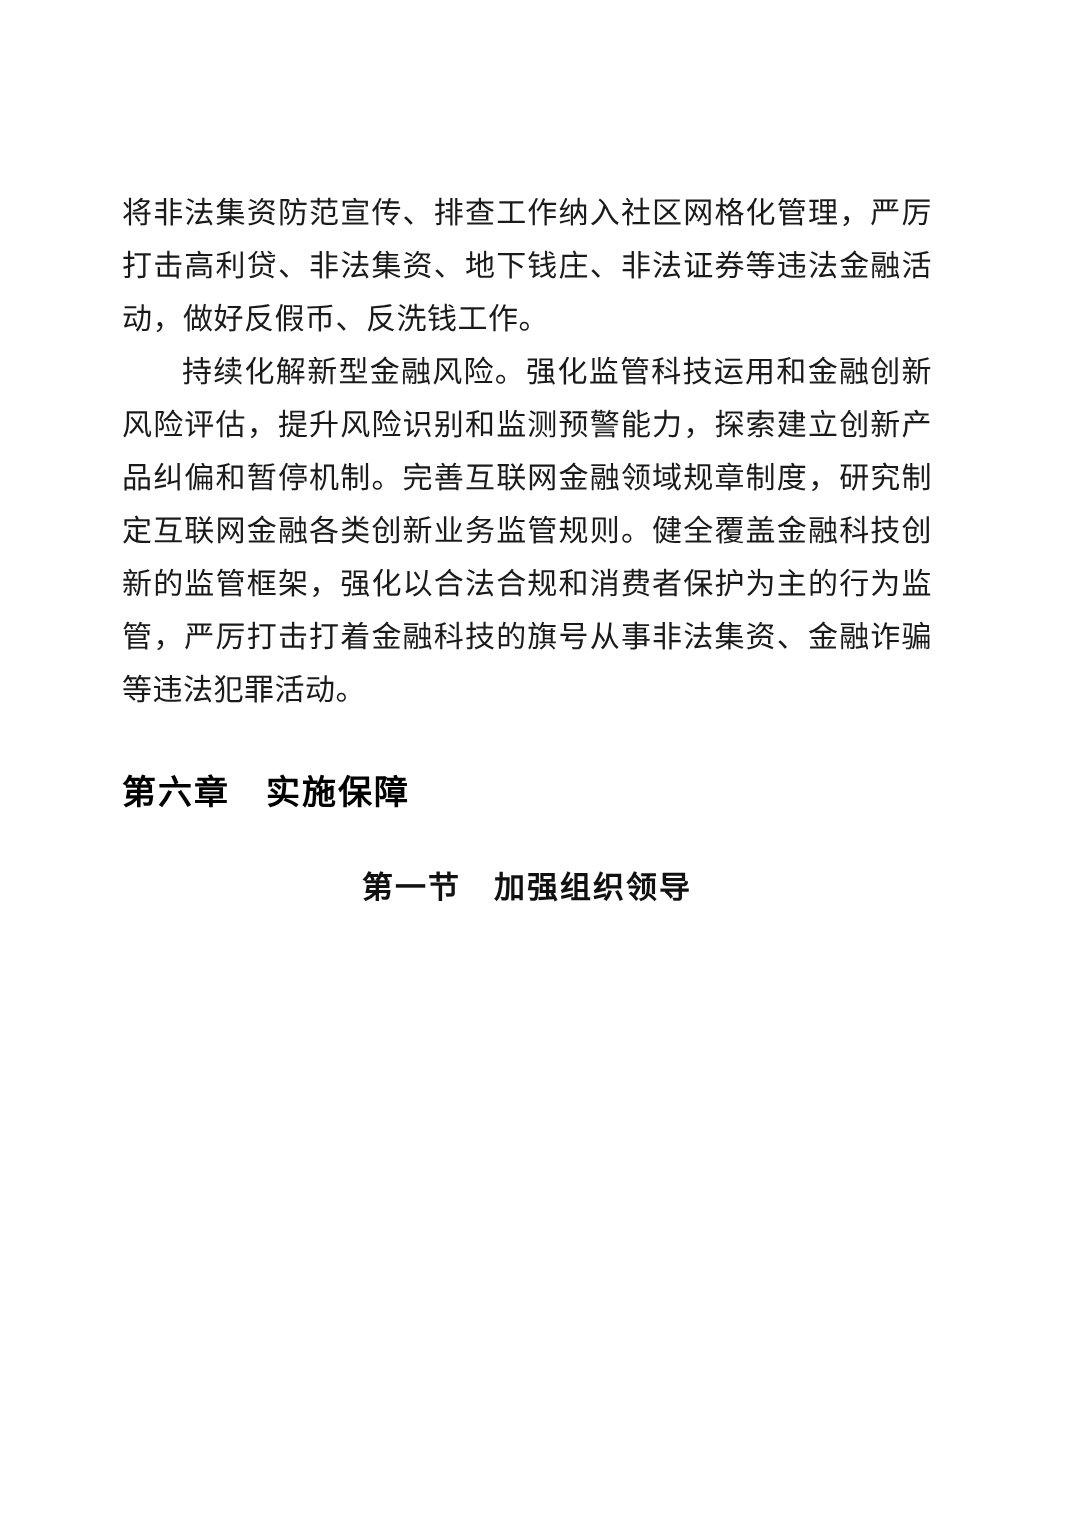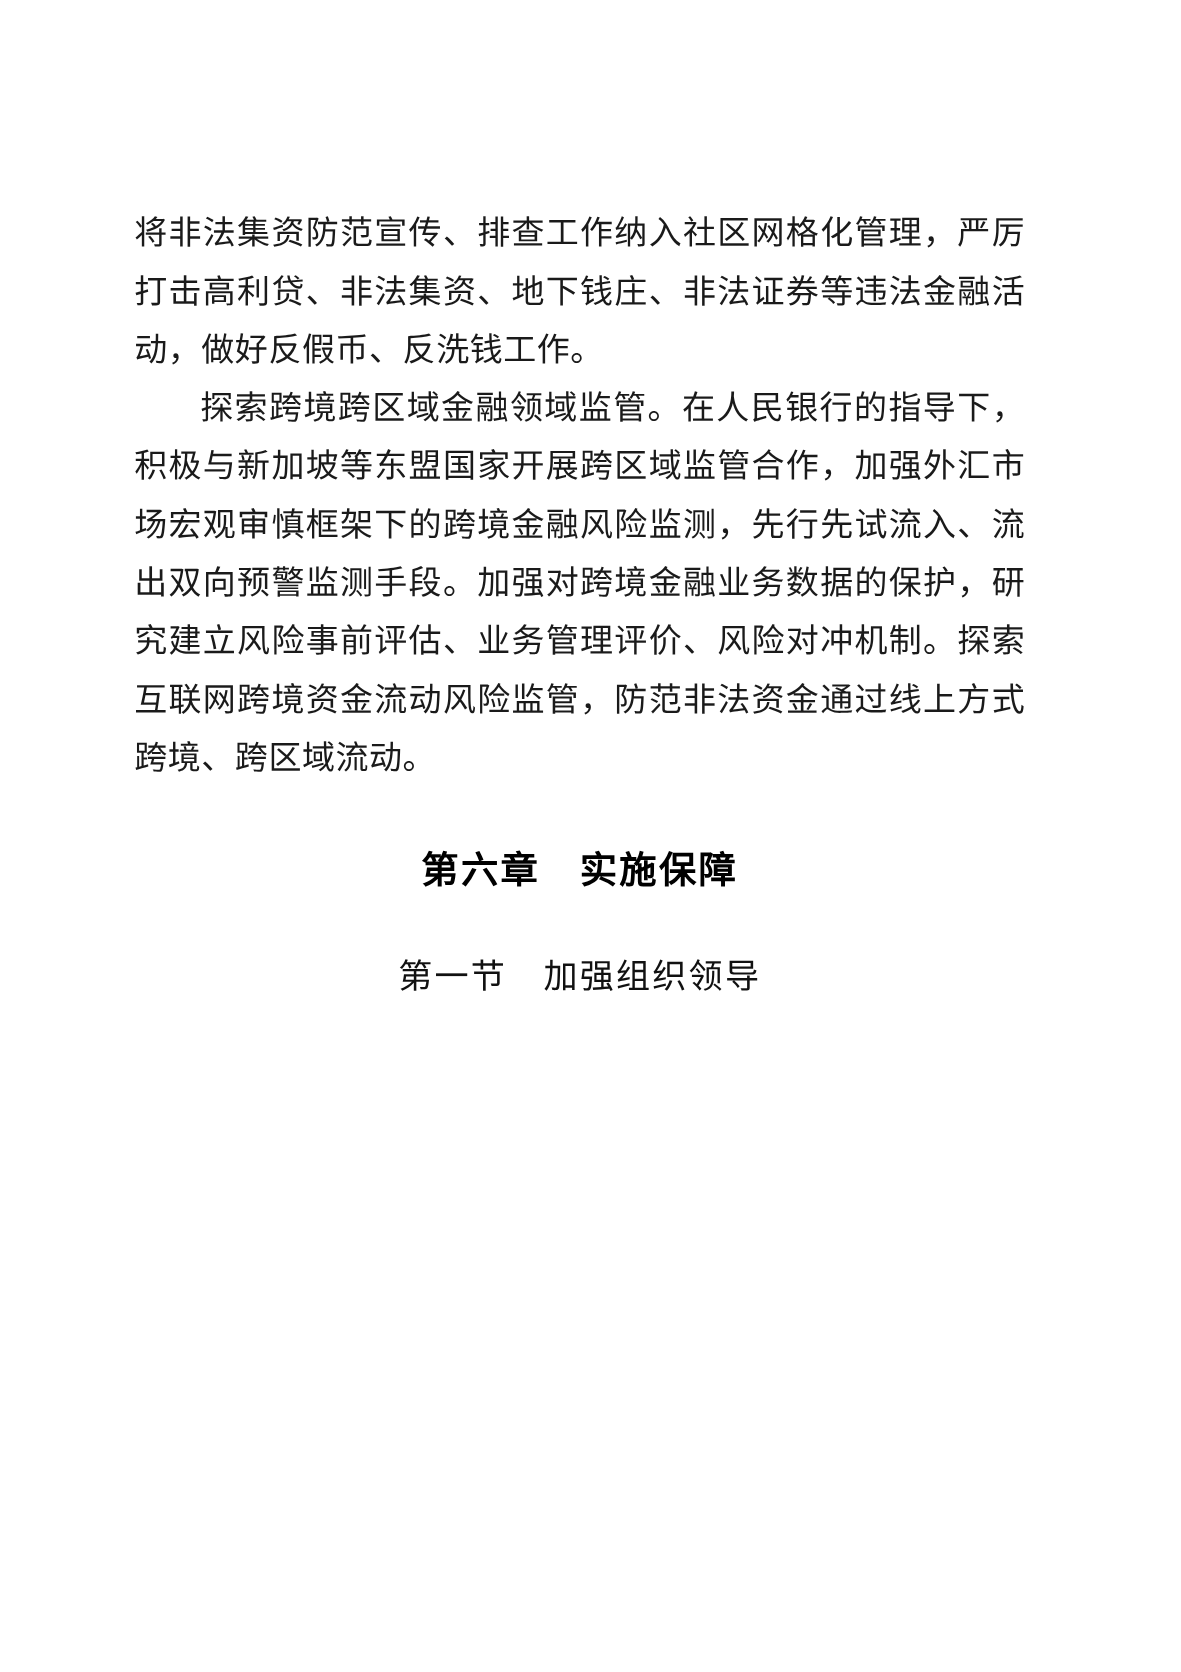--- a/index.html
+++ b/index.html
@@ -36,26 +36,25 @@
   .para.continuation {
     text-indent: 0;
   }
   .chapter-heading {
     margin: 50px 0 0 0;
     font-family: "Liberation Sans", "DejaVu Sans", sans-serif;
     font-weight: 700;
     font-size: 34px;
     line-height: 53px;
     letter-spacing: 2px;
-    text-align: center;
     color: #000000;
   }
   .section-heading {
     margin: 42px 0 6px 0;
-    font-weight: 400;
+    font-weight: 700;
     font-size: 31px;
     line-height: 53px;
     letter-spacing: 2px;
     text-align: center;
     color: #111111;
   }
   .page-footer {
     position: absolute;
     top: 1346px;
     right: 158px;
@@ -75,22 +74,22 @@
 </style>
 </head>
 <body>
 
 <div class="page">
 
   <div class="body-text">
 
     <p class="para continuation">将非法集资防范宣传、排查工作纳入社区网格化管理，严厉打击高利贷、非法集资、地下钱庄、非法证券等违法金融活动，做好反假币、反洗钱工作。</p>
 
+    <p class="para">持续化解新型金融风险。强化监管科技运用和金融创新风险评估，提升风险识别和监测预警能力，探索建立创新产品纠偏和暂停机制。完善互联网金融领域规章制度，研究制定互联网金融各类创新业务监管规则。健全覆盖金融科技创新的监管框架，强化以合法合规和消费者保护为主的行为监管，严厉打击打着金融科技的旗号从事非法集资、金融诈骗等违法犯罪活动。</p>
 
-    <p class="para">探索跨境跨区域金融领域监管。在人民银行的指导下，积极与新加坡等东盟国家开展跨区域监管合作，加强外汇市场宏观审慎框架下的跨境金融风险监测，先行先试流入、流出双向预警监测手段。加强对跨境金融业务数据的保护，研究建立风险事前评估、业务管理评价、风险对冲机制。探索互联网跨境资金流动风险监管，防范非法资金通过线上方式跨境、跨区域流动。</p>
 
     <h1 class="chapter-heading">第六章　实施保障</h1>
 
     <h2 class="section-heading">第一节　加强组织领导</h2>
 
 
   </div>
 
   <div class="page-footer">
     <span class="dash">—</span>

